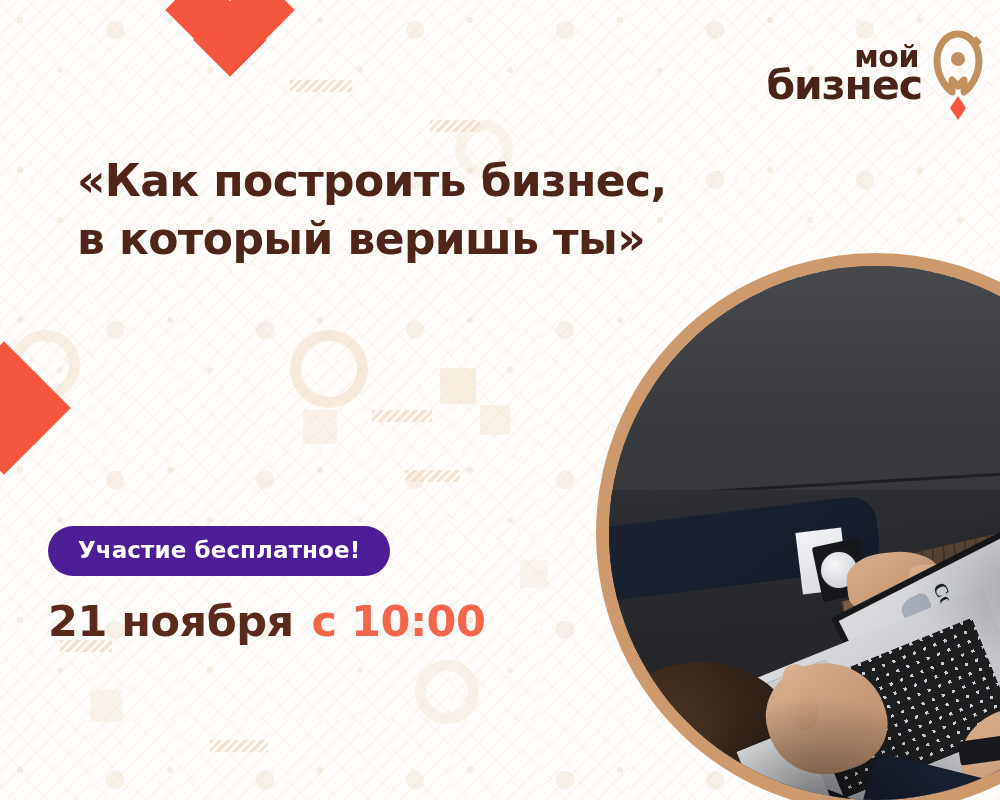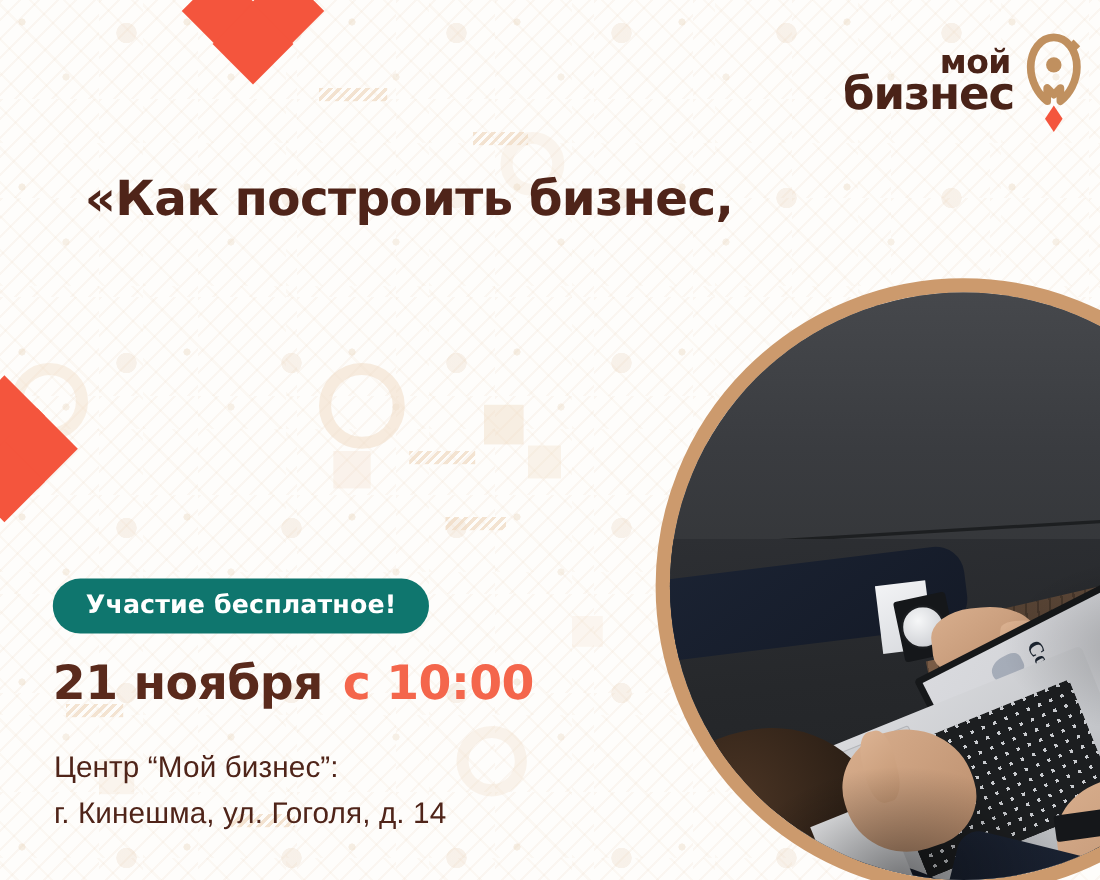--- a/index.html
+++ b/index.html
@@ -138,21 +138,21 @@
     line-height: 1.32;
     letter-spacing: -0.6px;
     margin-left: 33px;
   }
   .headline .ln { display: block; }
 
   .badge {
     position: absolute;
     left: 48px;
     top: 526px;
-    background: #0f766e;
+    background: #4c1d95;
     color: #ffffff;
     font-family: "DejaVu Sans", sans-serif;
     font-weight: 700;
     font-size: 23px;
     padding: 11px 30px 13px;
     border-radius: 26px;
     letter-spacing: 0.1px;
     white-space: nowrap;
   }
 
@@ -371,32 +371,29 @@
           <polygon points="28,68 36,80 28,92 20,80" fill="#f4553d"></polygon>
         </svg>
       </div>
     </div>
 
   </div>
 
 
   <div class="headline">
     <span class="ln">«Как построить бизнес,</span>
+    <span class="ln">в который веришь ты»</span>
   </div>
 
   <div class="badge">Участие бесплатное!</div>
 
   <div class="datetime">
     <span class="date">21 ноября</span><span class="time">с 10:00</span>
   </div>
 
-  <div class="venue">
-    <span class="ln">Центр “Мой бизнес”:</span>
-    <span class="ln">г. Кинешма, ул. Гоголя, д. 14</span>
-  </div>
 
   <div class="photo-wrap">
     <div class="photo-ring"></div>
     <div class="photo-clip">
       <div class="photo-scene">
 
         <div class="wall-top"></div>
         <div class="wall-seam" style="top:214px;"></div>
         <div class="floor"></div>
 

